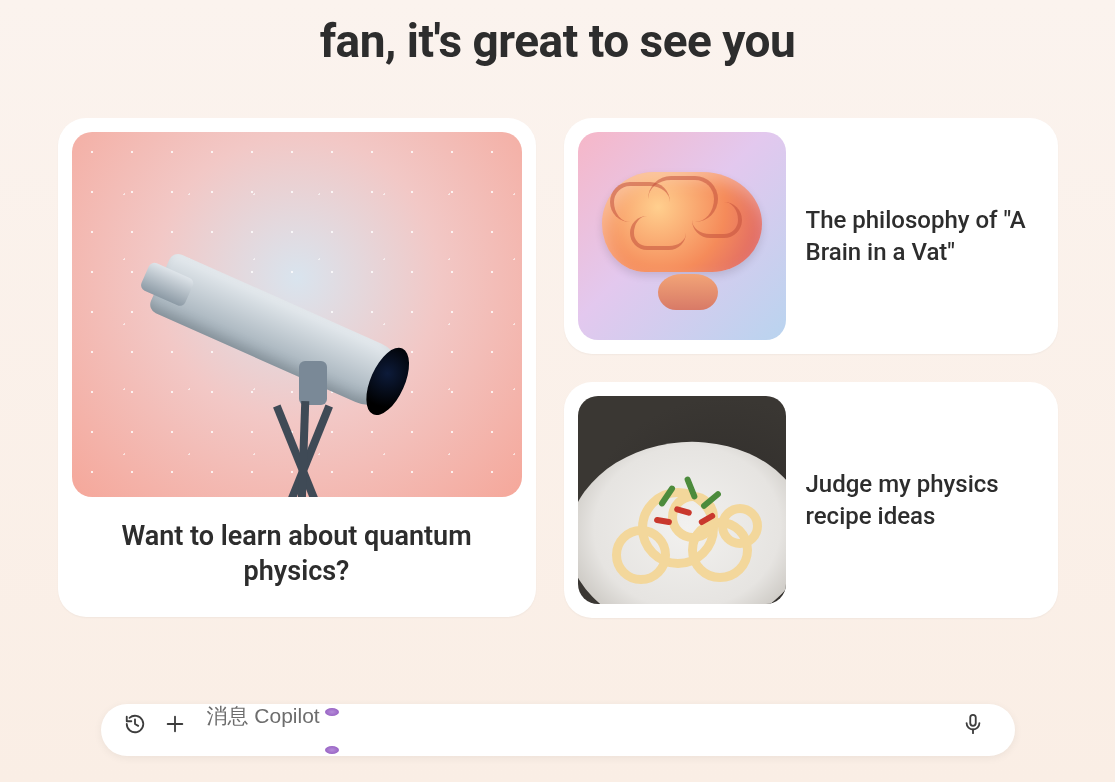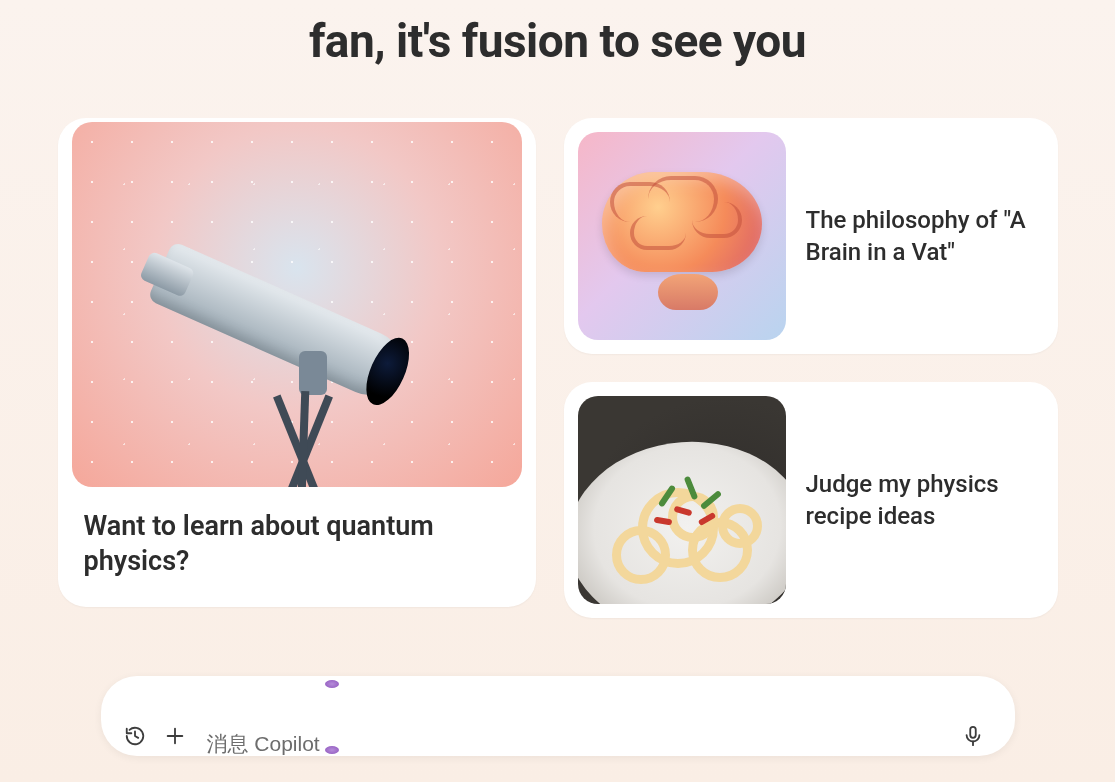--- a/index.html
+++ b/index.html
@@ -26,21 +26,22 @@
   }
   .left-col { flex: 0 0 478px; }
   .right-col { flex: 1; display: flex; flex-direction: column; gap: 28px; }
   .card {
     background: #ffffff;
     border-radius: 28px;
     box-shadow: 0 1px 2px rgba(0,0,0,0.04);
     cursor: pointer;
   }
   .card-large {
-    padding: 4px 14px 28px 14px;
+    padding: 14px 14px 28px 14px;
+    text-align: center;
   }
   .card-large .thumb-large {
     width: 100%;
     height: 365px;
     border-radius: 20px;
     overflow: hidden;
     position: relative;
   }
   .card-large .title {
     font-size: 27px;
@@ -192,25 +193,25 @@
   .gr1{ left:96px; bottom:90px; transform:rotate(16deg);}
   .gr2{ left:120px; bottom:82px; transform:rotate(-30deg);}
   .gr3{ left:76px; bottom:80px; transform:rotate(10deg);}
 
   
   .input-bar {
     position: absolute;
     left: 50%; transform: translateX(-50%);
     bottom: 26px;
     width: 914px;
-    height: 80px;
+    height: 52px;
     background: #ffffff;
     border-radius: 36px;
     display: flex;
-    align-items: flex-end;
+    align-items: flex-start;
     padding: 0 22px 0 14px;
     box-shadow: 0 2px 8px rgba(0,0,0,0.06);
   }
   .ib-btn {
     width: 40px; height: 40px;
     display:flex; align-items:center; justify-content:center;
     border:none; background:transparent; cursor:pointer;
     color:#3d3d3d;
     border-radius:50%;
   }
@@ -228,21 +229,21 @@
     width:14px; height:8px;
     background: radial-gradient(ellipse at center,#b58bd9 0%, #9a66c5 70%);
     border-radius:50%;
   }
   .id1 { left:224px; top:4px; }
   .id2 { left:224px; bottom:2px; }
 </style>
 </head>
 <body>
 
-<h1 class="greeting">fan, it's fusion to see you</h1>
+<h1 class="greeting">fan, it's great to see you</h1>
 
 <div class="cards-wrap">
   <div class="left-col">
     <div class="card card-large">
       <div class="thumb-large">
         <div class="telescope-bg"></div>
         <div class="telescope">
           <div class="tube"></div>
           <div class="mount"></div>
           <div class="tripod">

